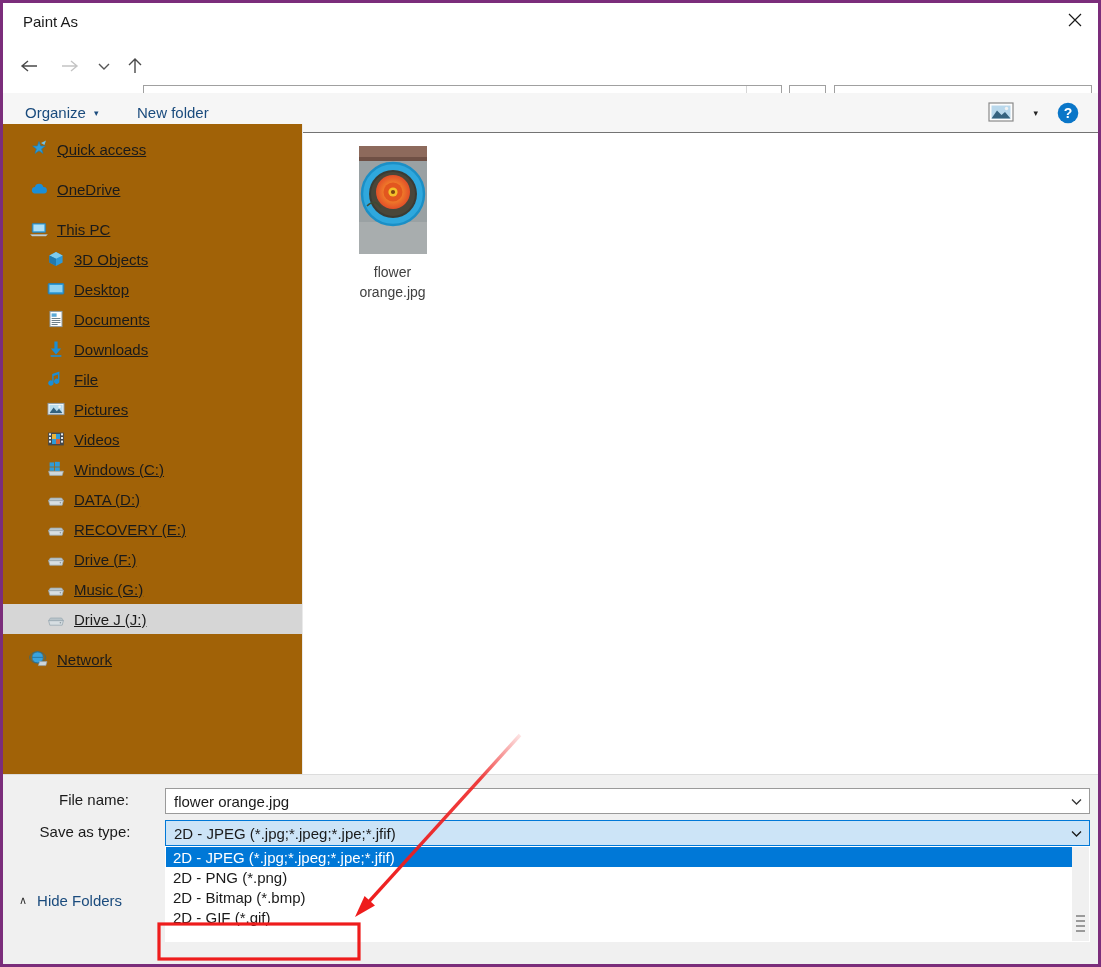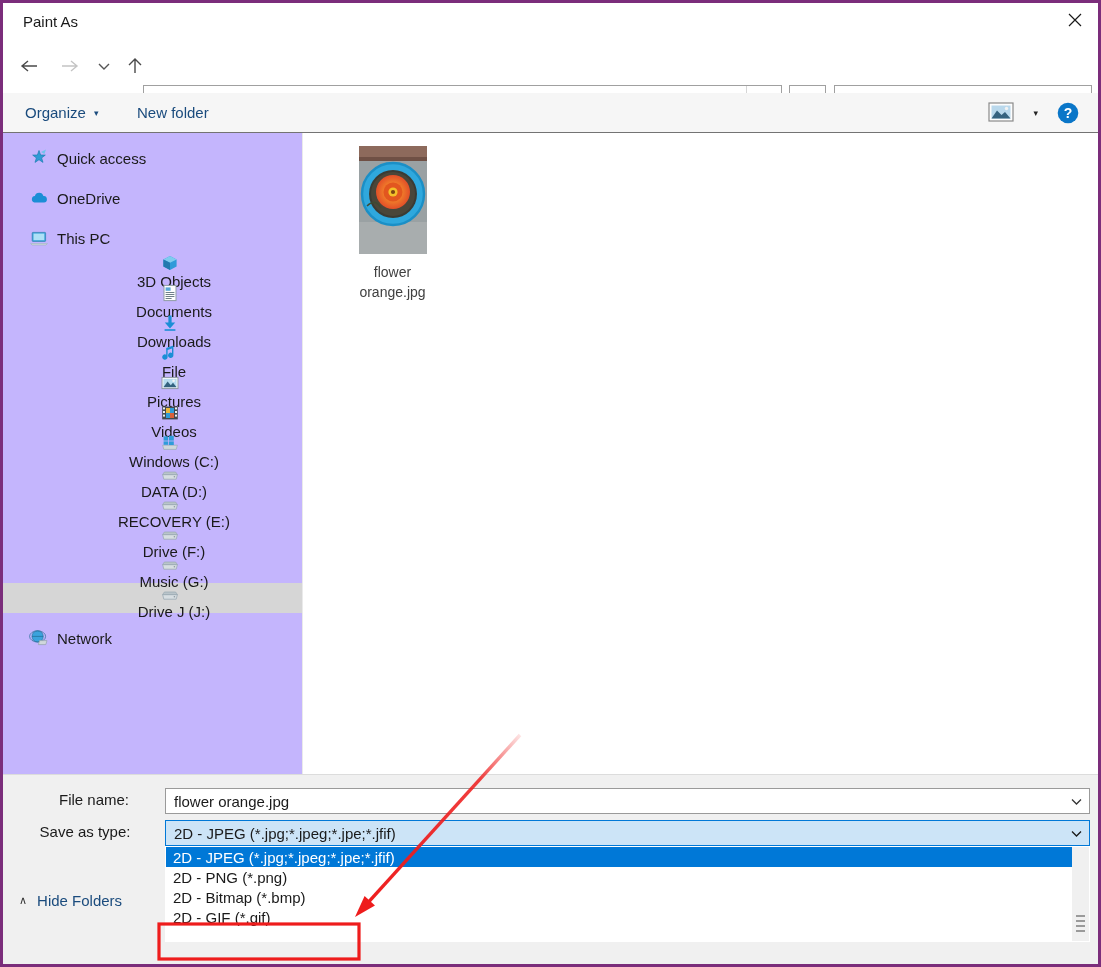--- a/index.html
+++ b/index.html
@@ -98,33 +98,34 @@
   }
   .cmd-organize{left:22px;}
   .cmd-newfolder{left:134px;}
   .cmd-caret{margin-left:8px;font-size:9px;color:#1a4b7d;}
   .view-ico{position:absolute;right:84px;top:8px;width:26px;height:22px;}
   .view-caret{position:absolute;right:60px;top:15px;font-size:9px;color:#222;}
   .help-btn{position:absolute;right:19px;top:9px;width:22px;height:22px;}
 
   
   .sidebar{
-    position:absolute;left:0;top:130px;width:299px;bottom:189px;
-    background:#c4b5fd;border-right:1px solid #eaeaea;
+    position:absolute;left:0;top:121px;width:299px;bottom:189px;
+    background:#a16207;border-right:1px solid #eaeaea;
     overflow:hidden;
+    text-decoration:underline;
   }
   .nav-item{
     height:30px;display:flex;align-items:center;
     font-size:15px;color:#1a1a1a;white-space:nowrap;
   }
   .nav-item.selected{background:#d6d6d6;}
   .nav-ico{width:20px;height:20px;flex:none;margin-right:8px;display:flex;align-items:center;justify-content:center;}
   .nav-ico svg{display:block;}
   .lvl0{padding-left:26px;}
-  .lvl1{padding-left:43px;flex-direction:column;}
+  .lvl1{padding-left:43px;}
   .spacer{height:10px;}
 
   .content{
     position:absolute;left:300px;top:130px;right:0;bottom:189px;
     background:#ffffff;overflow:hidden;
   }
   .file-tile{
     position:absolute;left:37px;top:13px;width:105px;
     display:flex;flex-direction:column;align-items:center;
   }
@@ -324,20 +325,29 @@
         </div>
         <div class="nav-item lvl1">
           <span class="nav-ico">
             <svg viewBox="0 0 20 20">
               <path d="M10 3 L16.6 6.4 V13.6 L10 17 L3.4 13.6 V6.4 Z" fill="#2e9ad9"></path>
               <path d="M10 3 L16.6 6.4 L10 9.8 L3.4 6.4 Z" fill="#7ecbee"></path>
               <path d="M10 9.8 V17 L3.4 13.6 V6.4 Z" fill="#2279ae"></path>
             </svg>
           </span>
           <span>3D Objects</span>
+        </div>
+        <div class="nav-item lvl1">
+          <span class="nav-ico">
+            <svg viewBox="0 0 20 20">
+              <rect x="2.2" y="4.6" width="15.6" height="10.4" rx="0.8" fill="#2f9cd9" stroke="#2b7fae" stroke-width="1"></rect>
+              <rect x="3.6" y="6" width="12.8" height="7.2" fill="#8ed2f2"></rect>
+            </svg>
+          </span>
+          <span>Desktop</span>
         </div>
         <div class="nav-item lvl1">
           <span class="nav-ico">
             <svg viewBox="0 0 20 20">
               <rect x="4" y="2.4" width="12" height="15.2" fill="#fdfdfd" stroke="#8f9da6" stroke-width="1"></rect>
               <rect x="5.6" y="4.4" width="5" height="3.4" fill="#5aa9d8"></rect>
               <g fill="#6f7f88">
                 <rect x="5.6" y="9" width="8.8" height="1"></rect>
                 <rect x="5.6" y="11" width="8.8" height="1"></rect>
                 <rect x="5.6" y="13" width="8.8" height="1"></rect>

